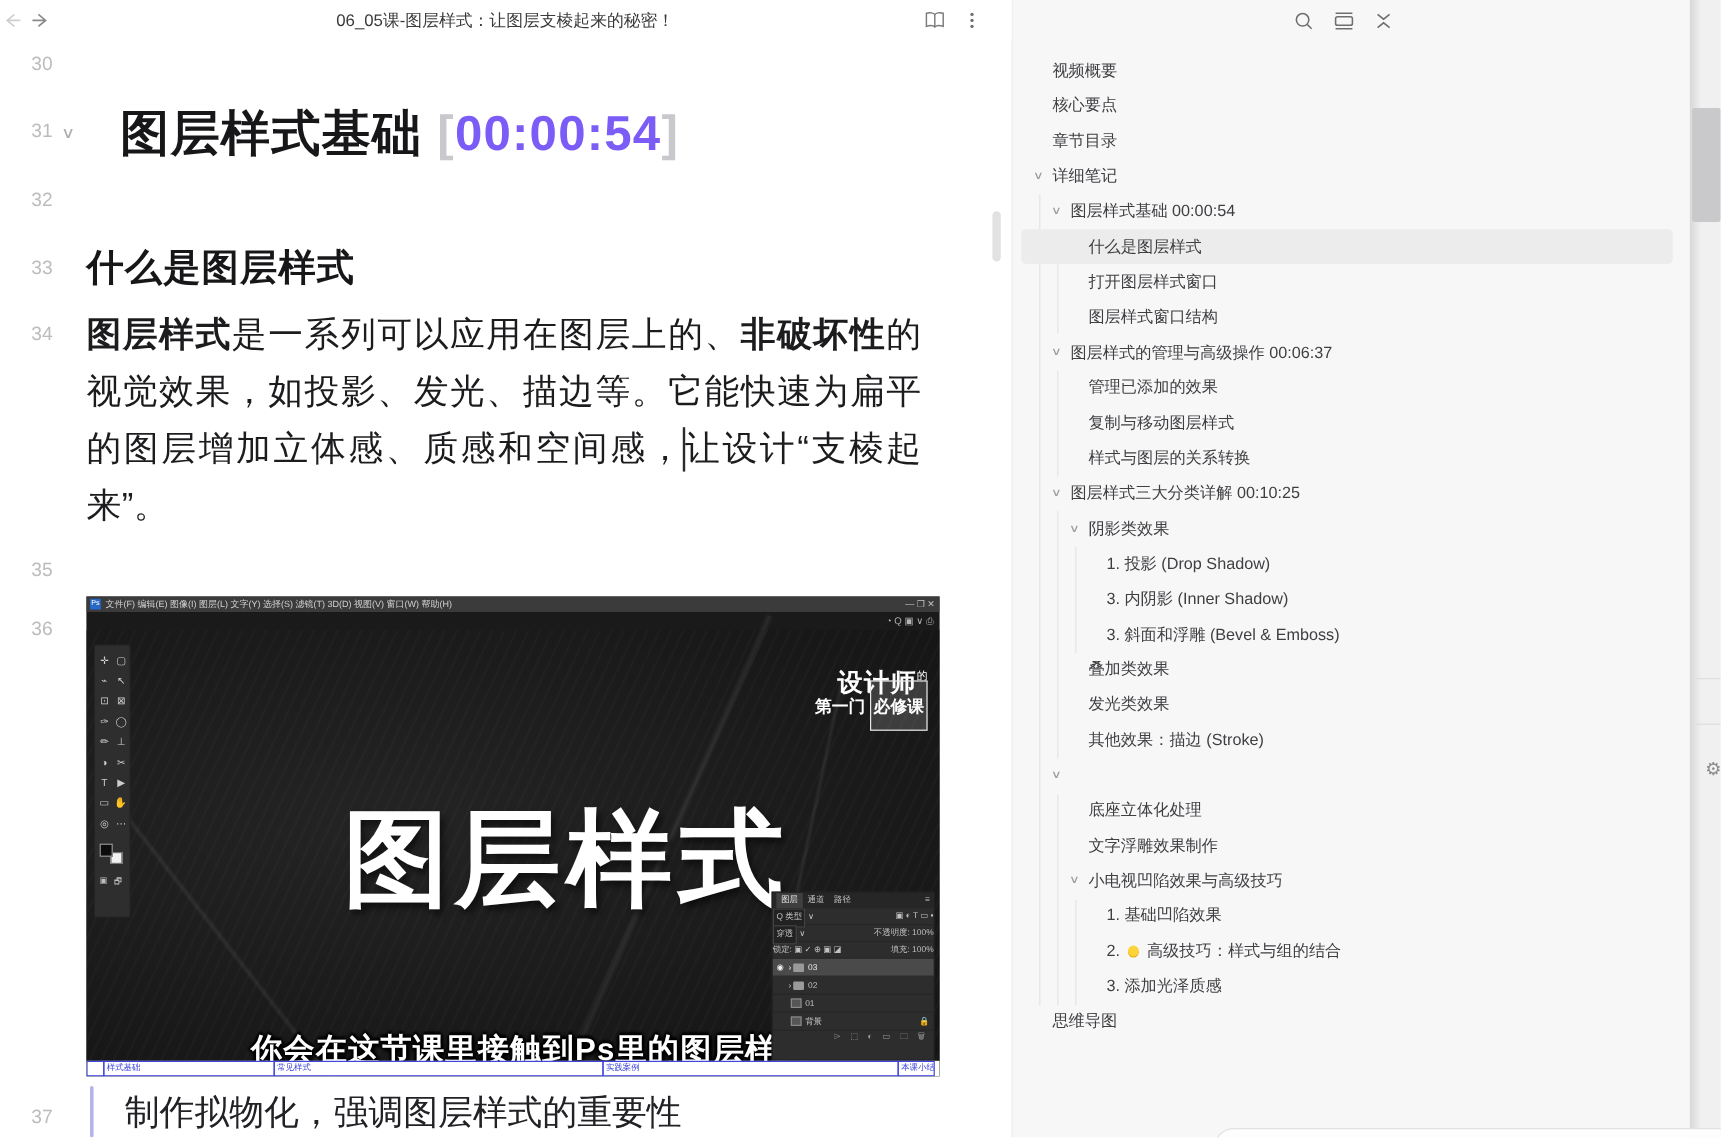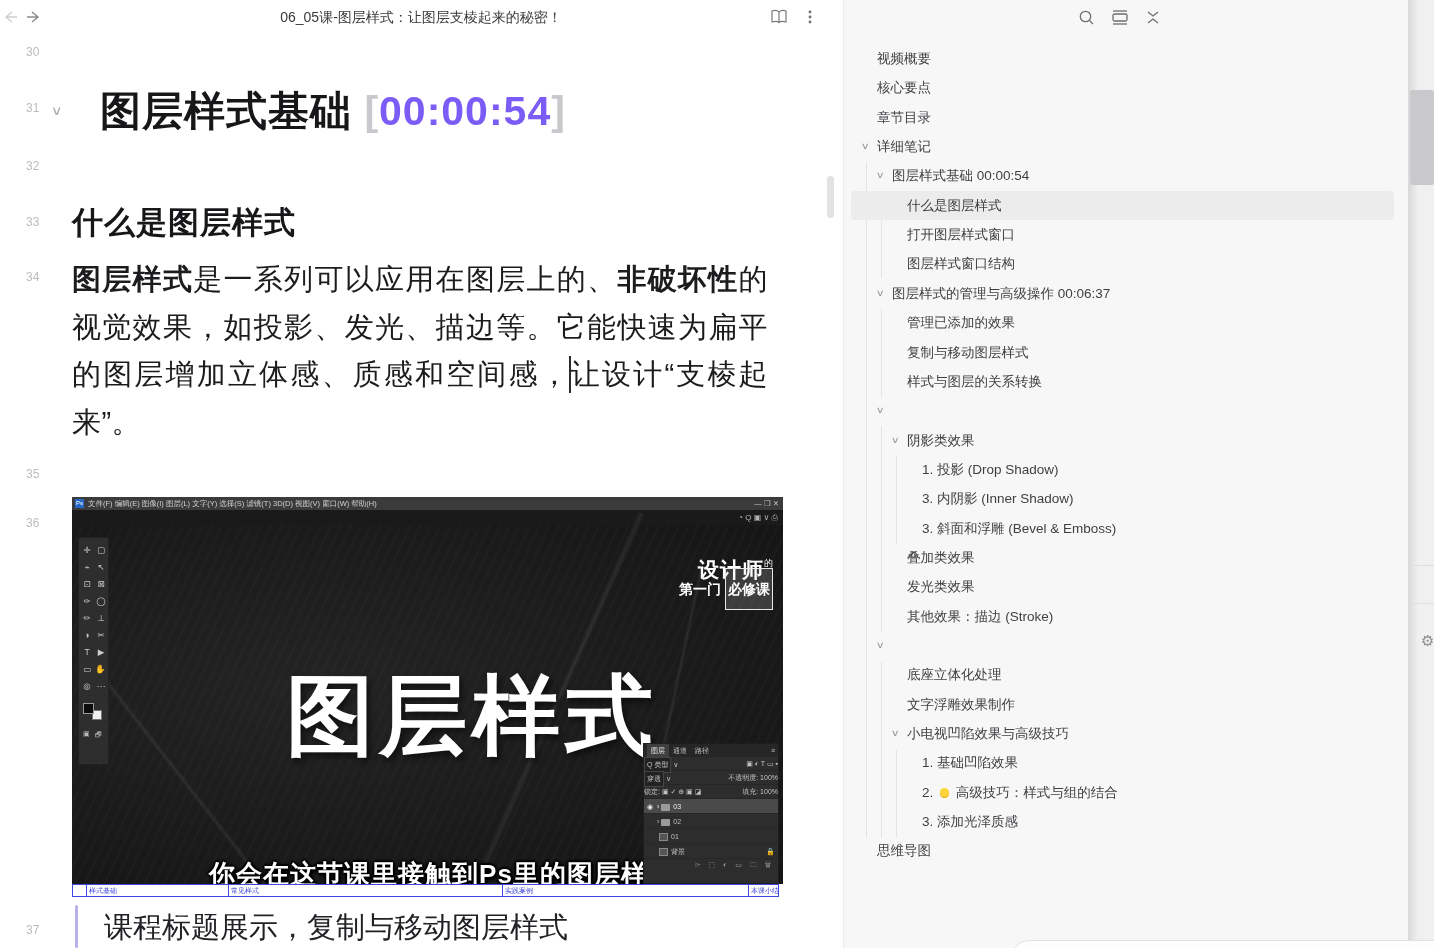--- a/index.html
+++ b/index.html
@@ -6,21 +6,21 @@
   html,body { width:1434px; height:948px; overflow:hidden; background:#fff;
     font-family:"Liberation Sans","DejaVu Sans",sans-serif; }
   .abs { position:absolute; }
   #stage { position:relative; width:1434px; height:948px; background:#fff; }
 
   
   #doc-header { left:0; top:0; width:843px; height:34px; background:#fff; z-index:3; }
   #doc-title { left:0; top:0; width:810px; height:34px; line-height:34px; text-align:center;
     font-size:14px; color:#3a3a3a;padding-left:32px; }
   .linenum { position:absolute; left:26px; width:22px; text-align:left;
-    font-size:12px; color:#bcbcbc; }
+    font-size:16px; color:#bcbcbc; }
   #h1-line { left:72px; top:84px; font-size:41px; font-weight:800; color:#17171a;
     letter-spacing:1px; white-space:nowrap;margin-left:28px; }
   #h1-line .run-b { font-weight:800; }
   .c-purple { color:#7c5cf6; }
   .c-bracket { color:#c9c9cd; }
   #h1-chevron { left:52px; top:103px; font-size:13px; color:#aeaeae; transform:scaleX(1.25); }
   #h2-line { left:72px; top:202px; font-size:31px; font-weight:800; color:#17171a; letter-spacing:1px; }
   #para { left:72px; top:256px; width:696px; font-size:29px; line-height:47.5px; color:#1c1c1f;
     text-align:justify; letter-spacing:0.4px; }
   #para .run-b { font-weight:800; }
@@ -219,21 +219,21 @@
     <div id="ps-chapters" class="abs">
         <div class="chapter-seg" style="width: 15px;"></div>
         <div class="chapter-seg" style="width: 143px;">样式基础</div>
         <div class="chapter-seg" style="width: 275px;">常见样式</div>
         <div class="chapter-seg" style="width: 247px;">实践案例</div>
         <div class="chapter-seg" style="width: 31px;">本课小结</div>
       </div>
   </div>
 
   <div id="quote-bar" class="abs"></div>
-  <div id="quote-text" class="abs">课程标题展示，复制与移动图层样式</div>
+  <div id="quote-text" class="abs">制作拟物化，强调图层样式的重要性</div>
   <div id="editor-scrollbar" class="abs"></div>
 
   <div id="right-panel" class="abs"></div>
 
   <div id="rp-icons" class="abs">
     <div class="rp-icon">
       <svg width="17" height="17" viewBox="0 0 17 17">
           <circle cx="7.5" cy="7.5" r="5.2" stroke="#6e6e6e" stroke-width="1.3" fill="none"></circle>
           <path d="M11.5 11.5 L15 15" stroke="#6e6e6e" stroke-width="1.3"></path>
         </svg>
@@ -296,20 +296,21 @@
           <span class="o-label" style="left: 56px;">管理已添加的效果</span>
         </div>
         <div class="o-row" style="top: 338px;">
           <span class="o-label" style="left: 56px;">复制与移动图层样式</span>
         </div>
         <div class="o-row" style="top: 367px;">
           <span class="o-label" style="left: 56px;">样式与图层的关系转换</span>
         </div>
         <div class="o-row" style="top: 396px;">
           <span class="o-chevron" style="left: 26px;">∨</span>
+          <span class="o-label" style="left: 41px;">图层样式三大分类详解 00:10:25</span>
         </div>
         <div class="o-row" style="top: 426px;">
           <span class="o-chevron" style="left: 41px;">∨</span>
           <span class="o-label" style="left: 56px;">阴影类效果</span>
         </div>
         <div class="o-row" style="top: 455px;">
           <span class="o-label" style="left: 71px;">1. 投影 (Drop Shadow)</span>
         </div>
         <div class="o-row" style="top: 484px;">
           <span class="o-label" style="left: 71px;">3. 内阴影 (Inner Shadow)</span>

